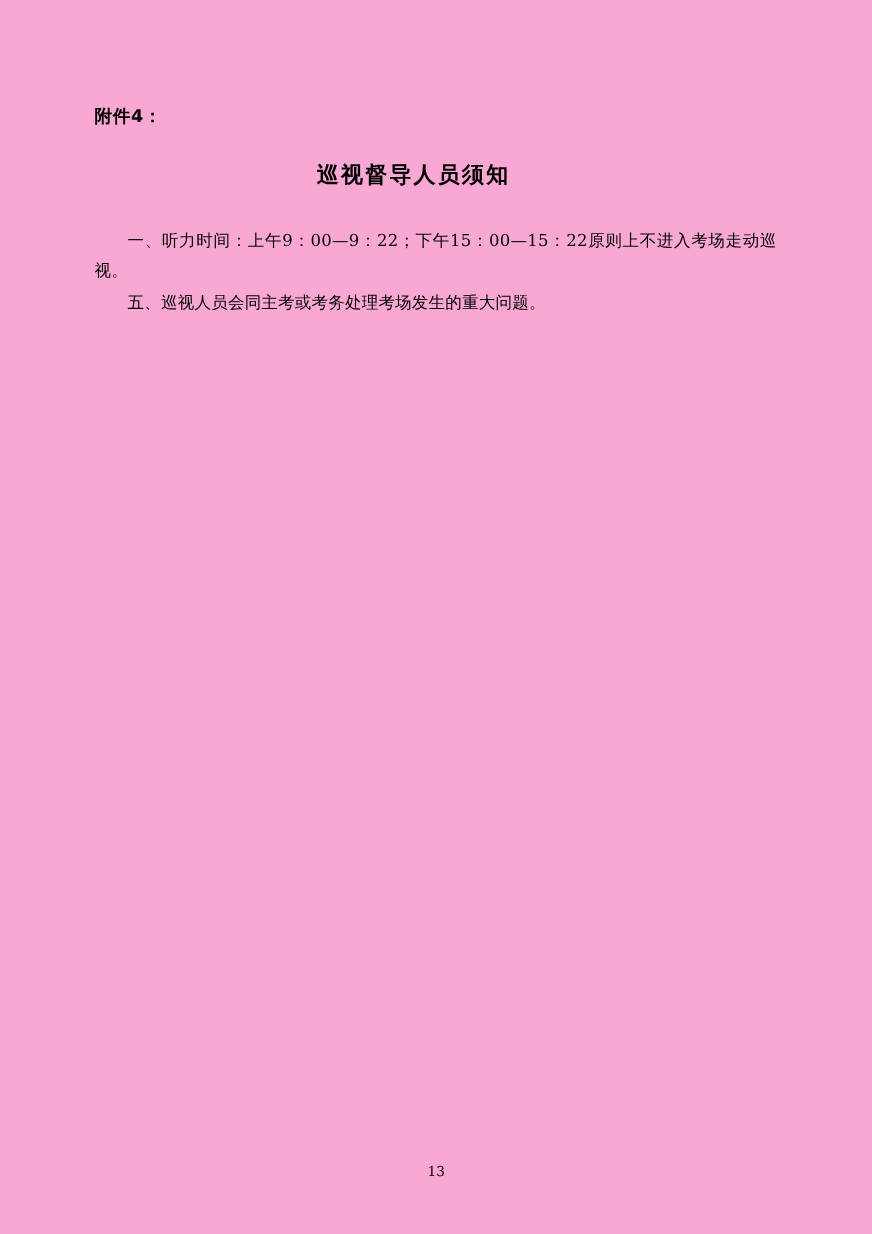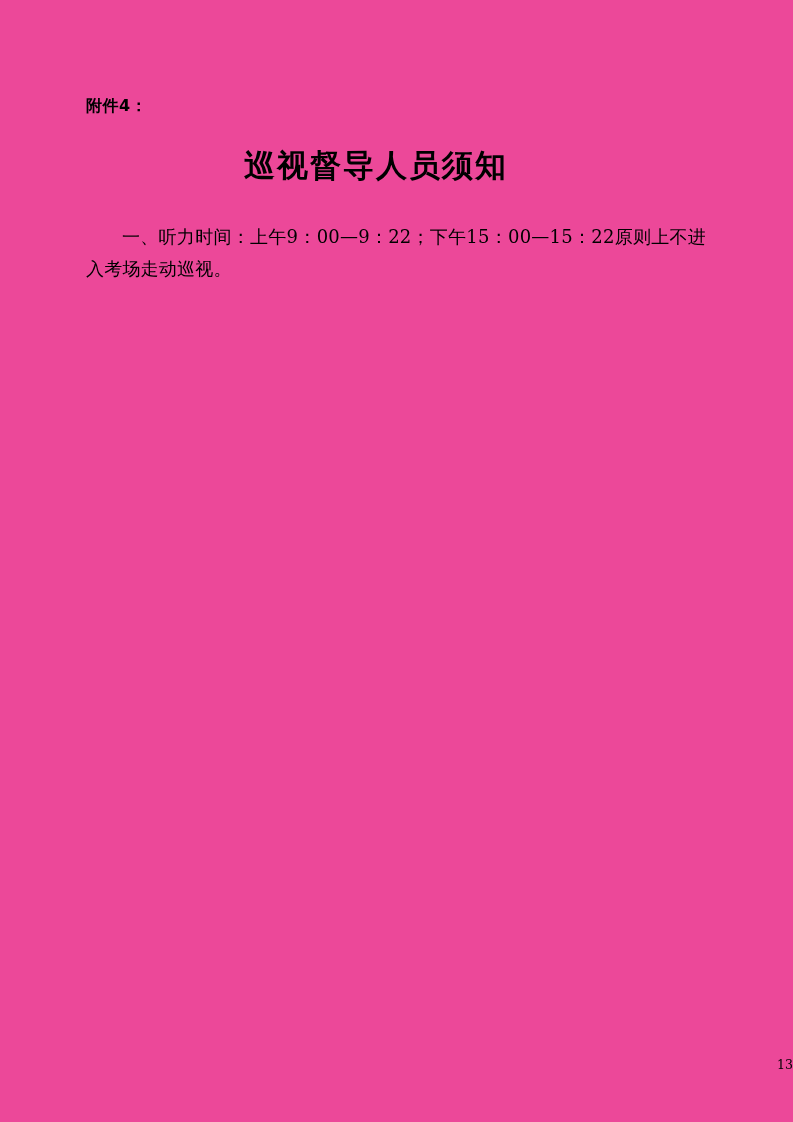--- a/index.html
+++ b/index.html
@@ -14,67 +14,68 @@
     color: #000000;
     position: relative;
     overflow: hidden;
   }
   .page {
     position: absolute;
     left: 0;
     top: 0;
     width: 793px;
     height: 1122px;
-    background: #ec4899;
+    background: #f9a8d4;
   }
   .content {
     position: absolute;
     left: 86px;
     top: 95px;
     width: 620px;
   }
   .attachment-label {
     font-family: "DejaVu Sans", "Liberation Sans", sans-serif;
     font-weight: bold;
     font-size: 16px;
     letter-spacing: 0.5px;
     line-height: 1.4;
     margin: 0 0 28px 0;
   }
   .doc-title {
     text-align: center;
     font-family: "DejaVu Sans", "Liberation Sans", sans-serif;
     font-weight: bold;
-    font-size: 31px;
+    font-size: 20px;
     letter-spacing: 2px;
     margin: 0 0 34px 0;
     padding-right: 40px;
   }
   .para {
-    font-size: 18px;
+    font-size: 15px;
     line-height: 1.78;
     text-align: justify;
     text-justify: inter-ideograph;
     margin: 0 0 2px 0;
     text-indent: 2em;
     letter-spacing: 0.2px;
   }
   .page-number {
     position: absolute;
     left: 0;
     top: 1057px;
     width: 793px;
-    text-align: right;
+    text-align: center;
     font-family: "DejaVu Serif", "Liberation Serif", serif;
     font-size: 12.5px;
   }
 </style>
 </head>
 <body>
 
 <div class="page">
   <div class="content">
     <div class="attachment-label">附件4：</div>
     <div class="doc-title">巡视督导人员须知</div>
     <p class="para">一、听力时间：上午9：00—9：22；下午15：00—15：22原则上不进入考场走动巡视。</p>
+    <p class="para">五、巡视人员会同主考或考务处理考场发生的重大问题。</p>
   </div>
   <div class="page-number">13</div>
 </div>
 
 </body></html>

